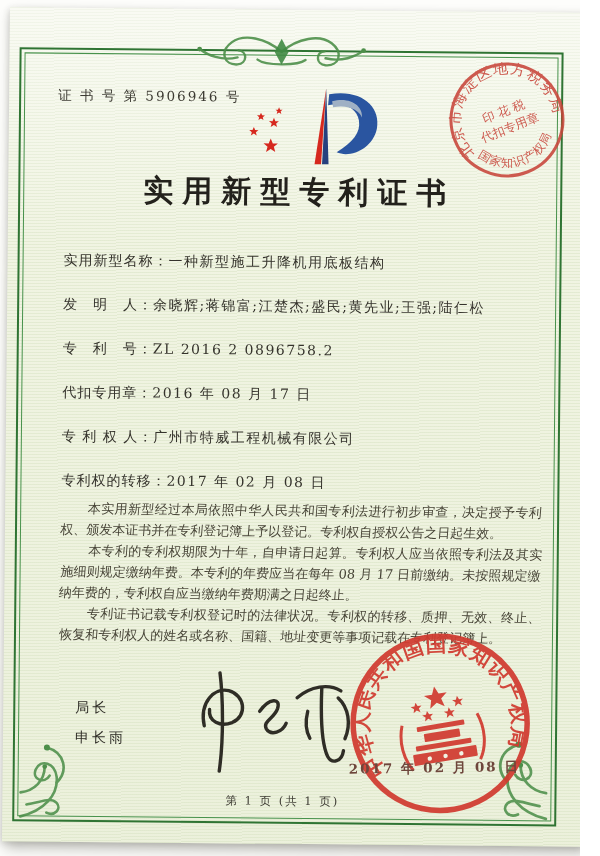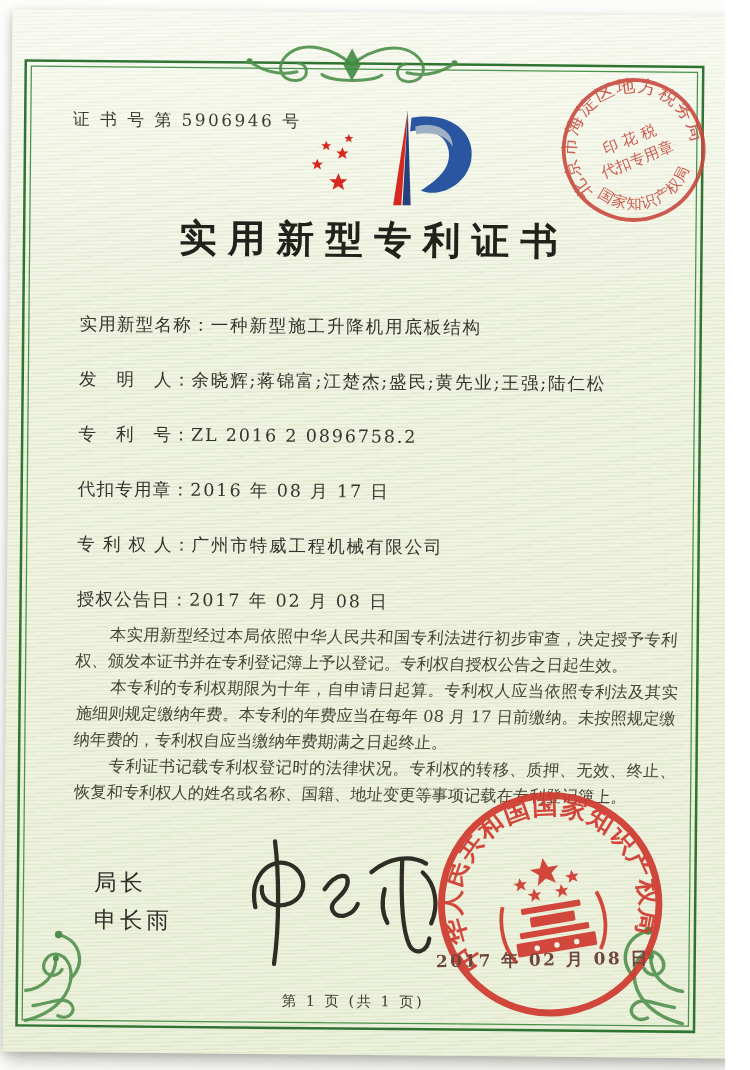--- a/index.html
+++ b/index.html
@@ -20,21 +20,21 @@
   .tax-stamp{position:absolute;left:432px;top:42px;width:132px;height:132px;opacity:.88;}
   .title{position:absolute;left:0;top:162px;width:582px;text-align:center;
          font-size:30px;font-weight:bold;letter-spacing:9px;color:#23211c;}
   .fields{position:absolute;left:56px;top:245px;width:480px;}
   .row{display:flex;font-size:14px;line-height:15px;height:15px;margin-bottom:29px;letter-spacing:1px;white-space:nowrap;}
   .row .lab{flex:0 0 auto;}
   .row .val{flex:0 0 auto;letter-spacing:1.5px;}
   .paras{position:absolute;left:56px;top:490px;width:480px;font-size:13px;line-height:21px;
          text-align:justify;color:#474437;}
   .paras p{margin:0;text-indent:2em;transform:skewX(-4deg);}
-  .director{position:absolute;left:72px;top:684px;font-size:18px;line-height:30px;letter-spacing:3px;color:#2e2c26;}
+  .director{position:absolute;left:72px;top:684px;font-size:14px;line-height:30px;letter-spacing:3px;color:#2e2c26;}
   .sig{position:absolute;left:185px;top:655px;width:170px;height:115px;transform:rotate(-3deg);}
   .seal{position:absolute;left:337px;top:612px;width:200px;height:200px;opacity:.93;}
   .seal-date{position:absolute;left:346px;top:748px;font-size:13.5px;letter-spacing:2px;
              color:#6e463c;transform:rotate(-1.5deg);font-weight:bold;}
   .footer{position:absolute;left:0;top:784px;width:560px;text-align:center;font-size:11.5px;
           letter-spacing:2px;color:#3c3a32;}
   .orn-top{position:absolute;left:182px;top:16px;width:180px;height:50px;}
   .orn-bl{position:absolute;left:12px;top:733px;width:82px;height:82px;}
   .orn-br{position:absolute;left:462px;top:723px;width:88px;height:92px;transform:scaleX(-1);}
   svg{display:block;}
@@ -135,21 +135,21 @@
       </div>
       <div class="row">
         <span class="lab">代扣专用章：</span>
         <span class="val">2016 年 08 月 17 日</span>
       </div>
       <div class="row">
         <span class="lab">专 利 权 人：</span>
         <span class="val">广州市特威工程机械有限公司</span>
       </div>
       <div class="row">
-        <span class="lab">授权公告日：</span>
+        <span class="lab">专利权的转移：</span>
         <span class="val">2017 年 02 月 08 日</span>
       </div>
     </div>
 
     <div class="paras">
       <p>本实用新型经过本局依照中华人民共和国专利法进行初步审查，决定授予专利权、颁发本证书并在专利登记簿上予以登记。专利权自授权公告之日起生效。</p>
       <p>本专利的专利权期限为十年，自申请日起算。专利权人应当依照专利法及其实施细则规定缴纳年费。本专利的年费应当在每年 08 月 17 日前缴纳。未按照规定缴纳年费的，专利权自应当缴纳年费期满之日起终止。</p>
       <p>专利证书记载专利权登记时的法律状况。专利权的转移、质押、无效、终止、恢复和专利权人的姓名或名称、国籍、地址变更等事项记载在专利登记簿上。</p>
     </div>
 

